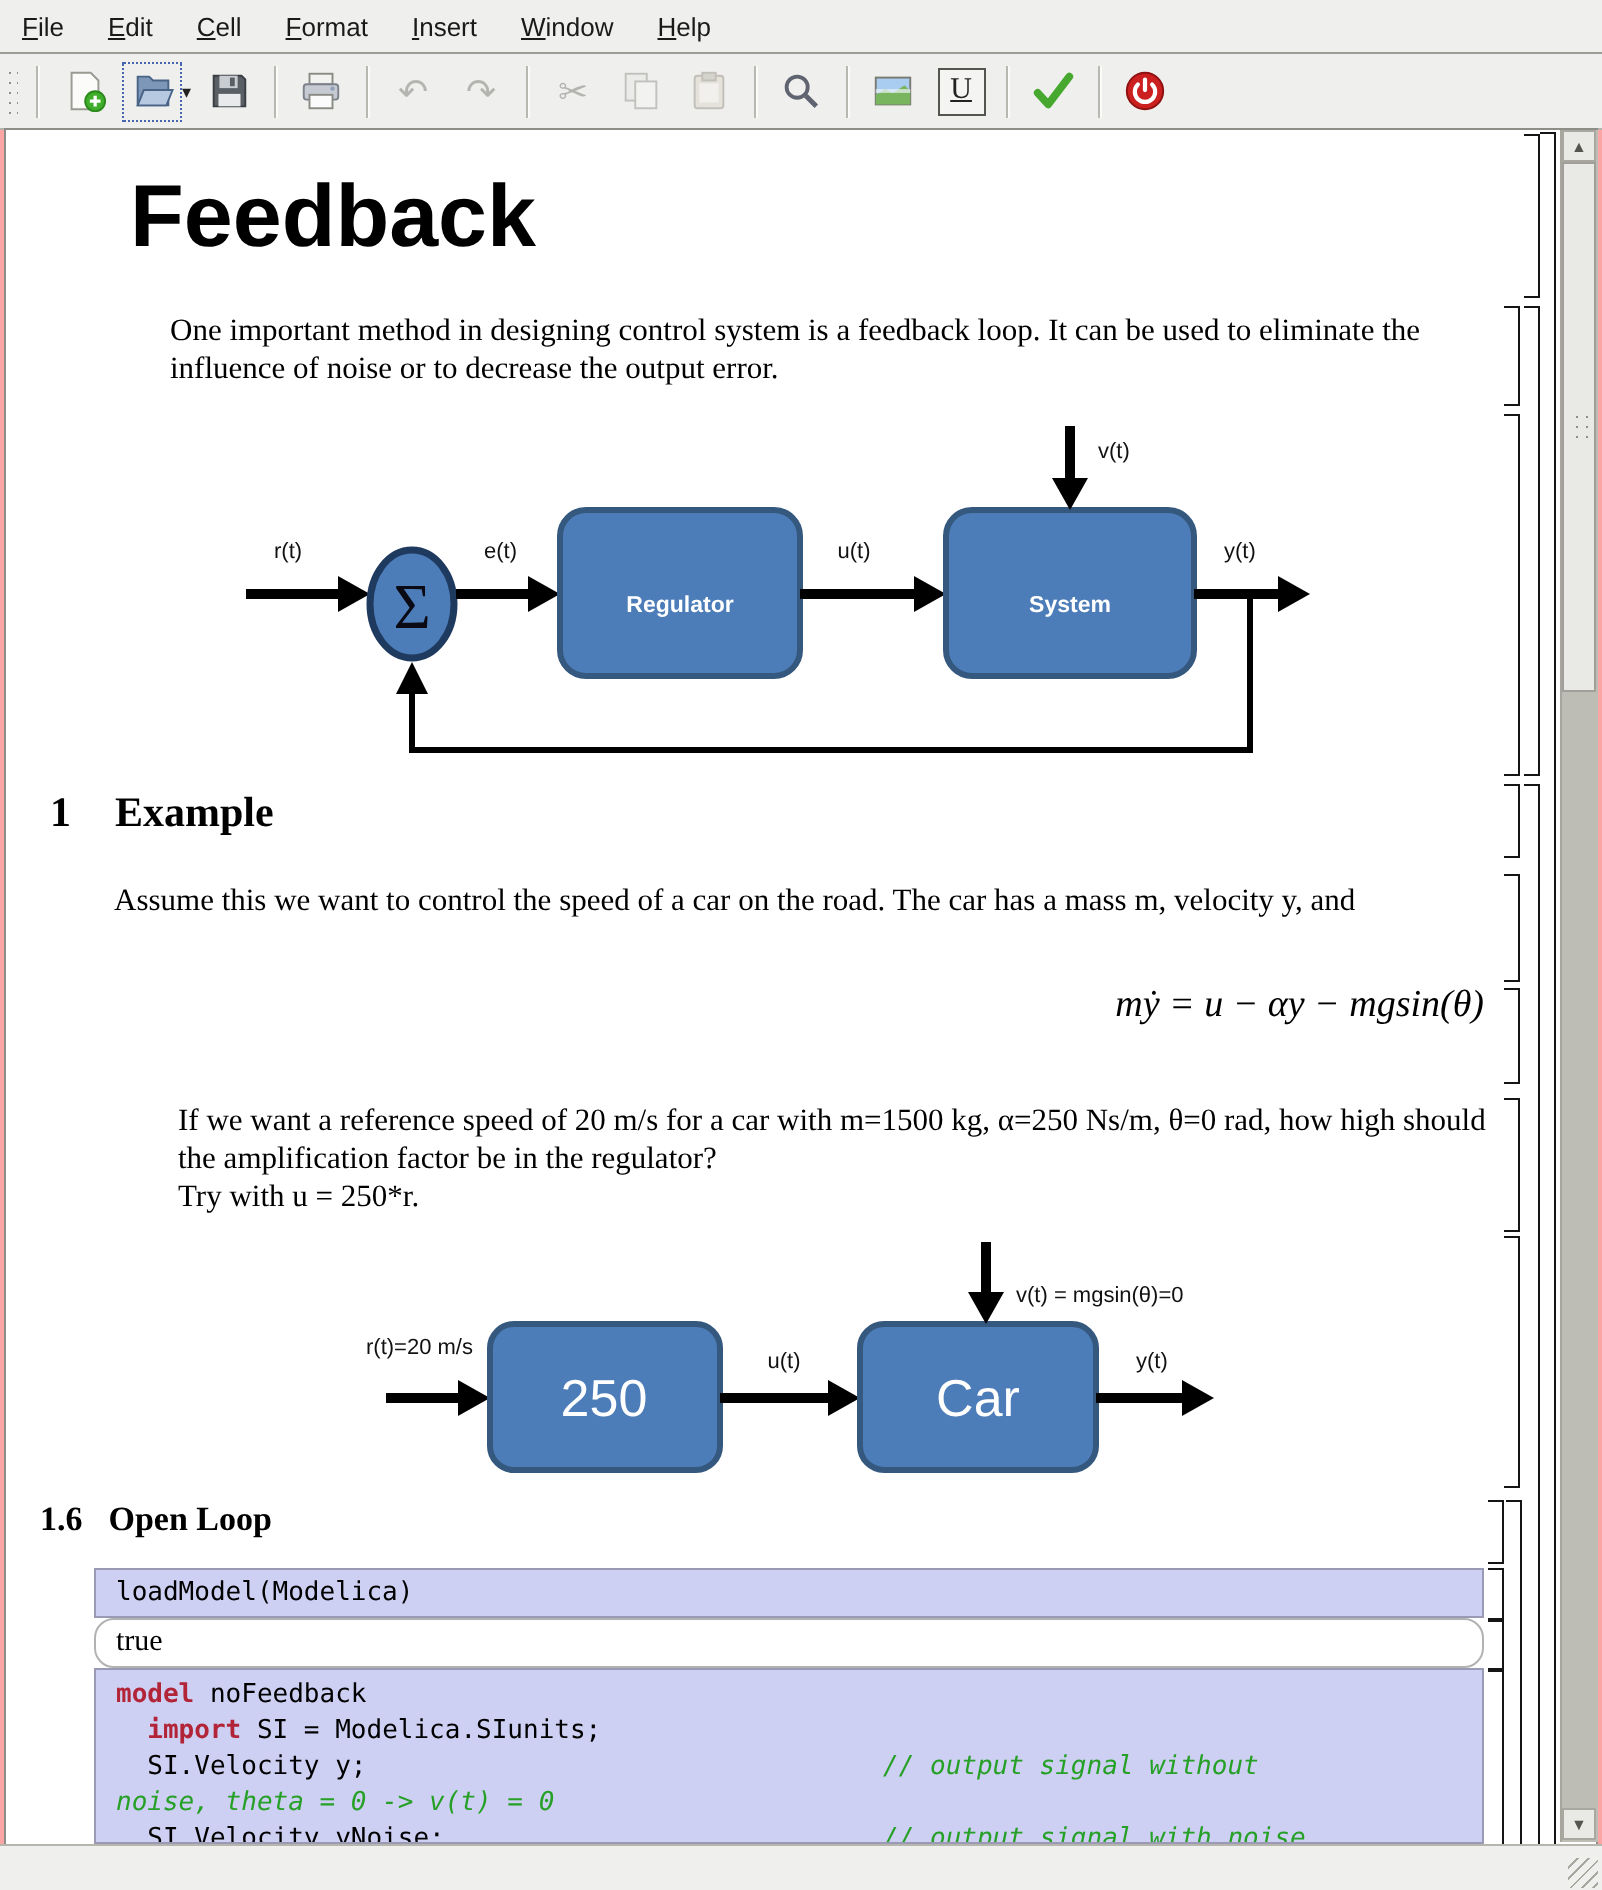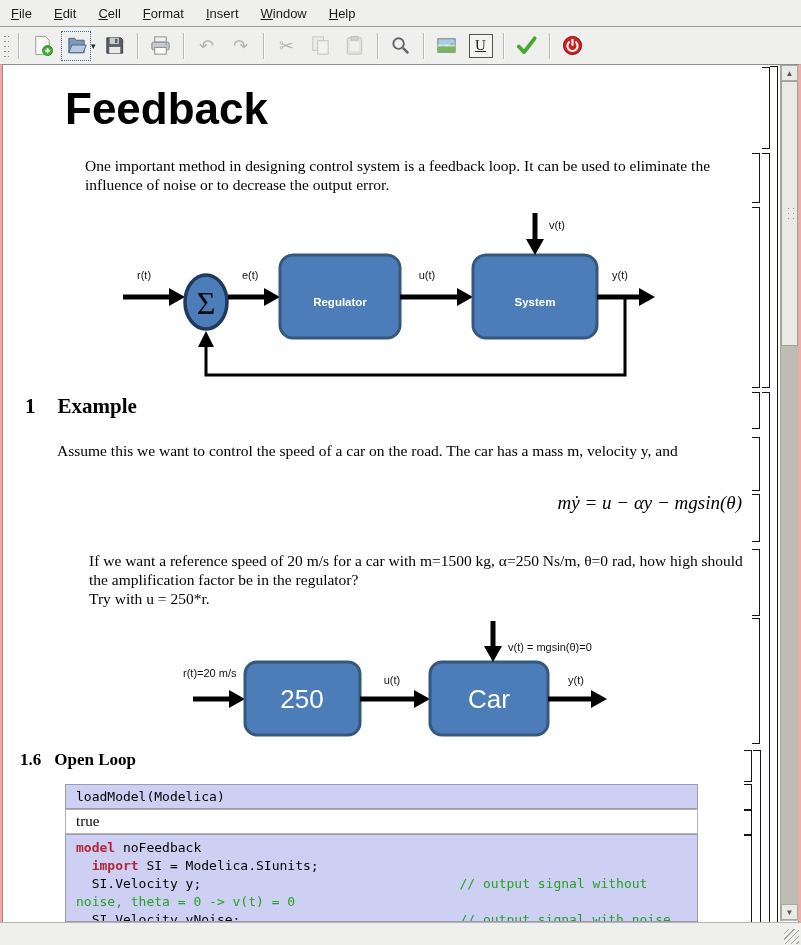--- a/index.html
+++ b/index.html
@@ -33,29 +33,29 @@
   .doc-text{position:absolute;font-family:"Liberation Serif",serif;color:#000;}
   .title{left:65px;top:84px;font-family:"Liberation Sans",sans-serif;font-size:44px;
          font-weight:bold;letter-spacing:0px;}
   .para{font-size:15.5px;line-height:19px;}
   .h1{left:25px;top:394px;font-size:21px;font-weight:bold;}
   .h1 .sec-title{margin-left:22px;}
   .h2{left:20px;top:750px;font-size:17px;font-weight:bold;}
   .h2 .sec-title{margin-left:13px;}
   .formula{left:57px;top:492px;width:685px;text-align:right;font-size:19px;font-style:italic;}
   
-  .cell{position:absolute;left:65px;width:633px;box-sizing:border-box;border:1px solid #9a9ab4;
+  .cell{position:absolute;left:47px;width:695px;box-sizing:border-box;border:1px solid #9a9ab4;
         font-family:"DejaVu Sans Mono",monospace;font-size:13px;color:#000;overflow:hidden;}
   .cell-input{background:#cdd0f2;}
   .cell-output{background:#ffffff;border-color:#b2b2b2;font-family:"Liberation Serif",serif;
-               font-size:15px;}
+               font-size:15px;border-radius:10px;}
   .cell-pad{padding:4px 0 0 10px;white-space:pre;}
   .code-line{white-space:pre;line-height:18px;}
   .tok-keyword{font-weight:bold;margin-top:17px;}
-  .tok-comment{text-align:right;}
+  .tok-comment{font-style:italic;text-align:right;}
   
   .bracket{position:absolute;width:7px;border-top:1px solid #151515;border-right:1px solid #151515;
            border-bottom:1px solid #151515;}
   .bracket.open{border-bottom:none;}
   
   .vscroll{position:absolute;left:780px;top:65px;width:18px;height:856px;background:#bdbdb5;
            border-left:1px solid #a6a69e;}
   .vs-btn{position:absolute;left:0;width:17px;height:16px;background:#e9e9e5;
           border:1px solid #a8a8a0;box-sizing:border-box;display:flex;align-items:center;
           justify-content:center;font-size:8px;color:#55554f;}

